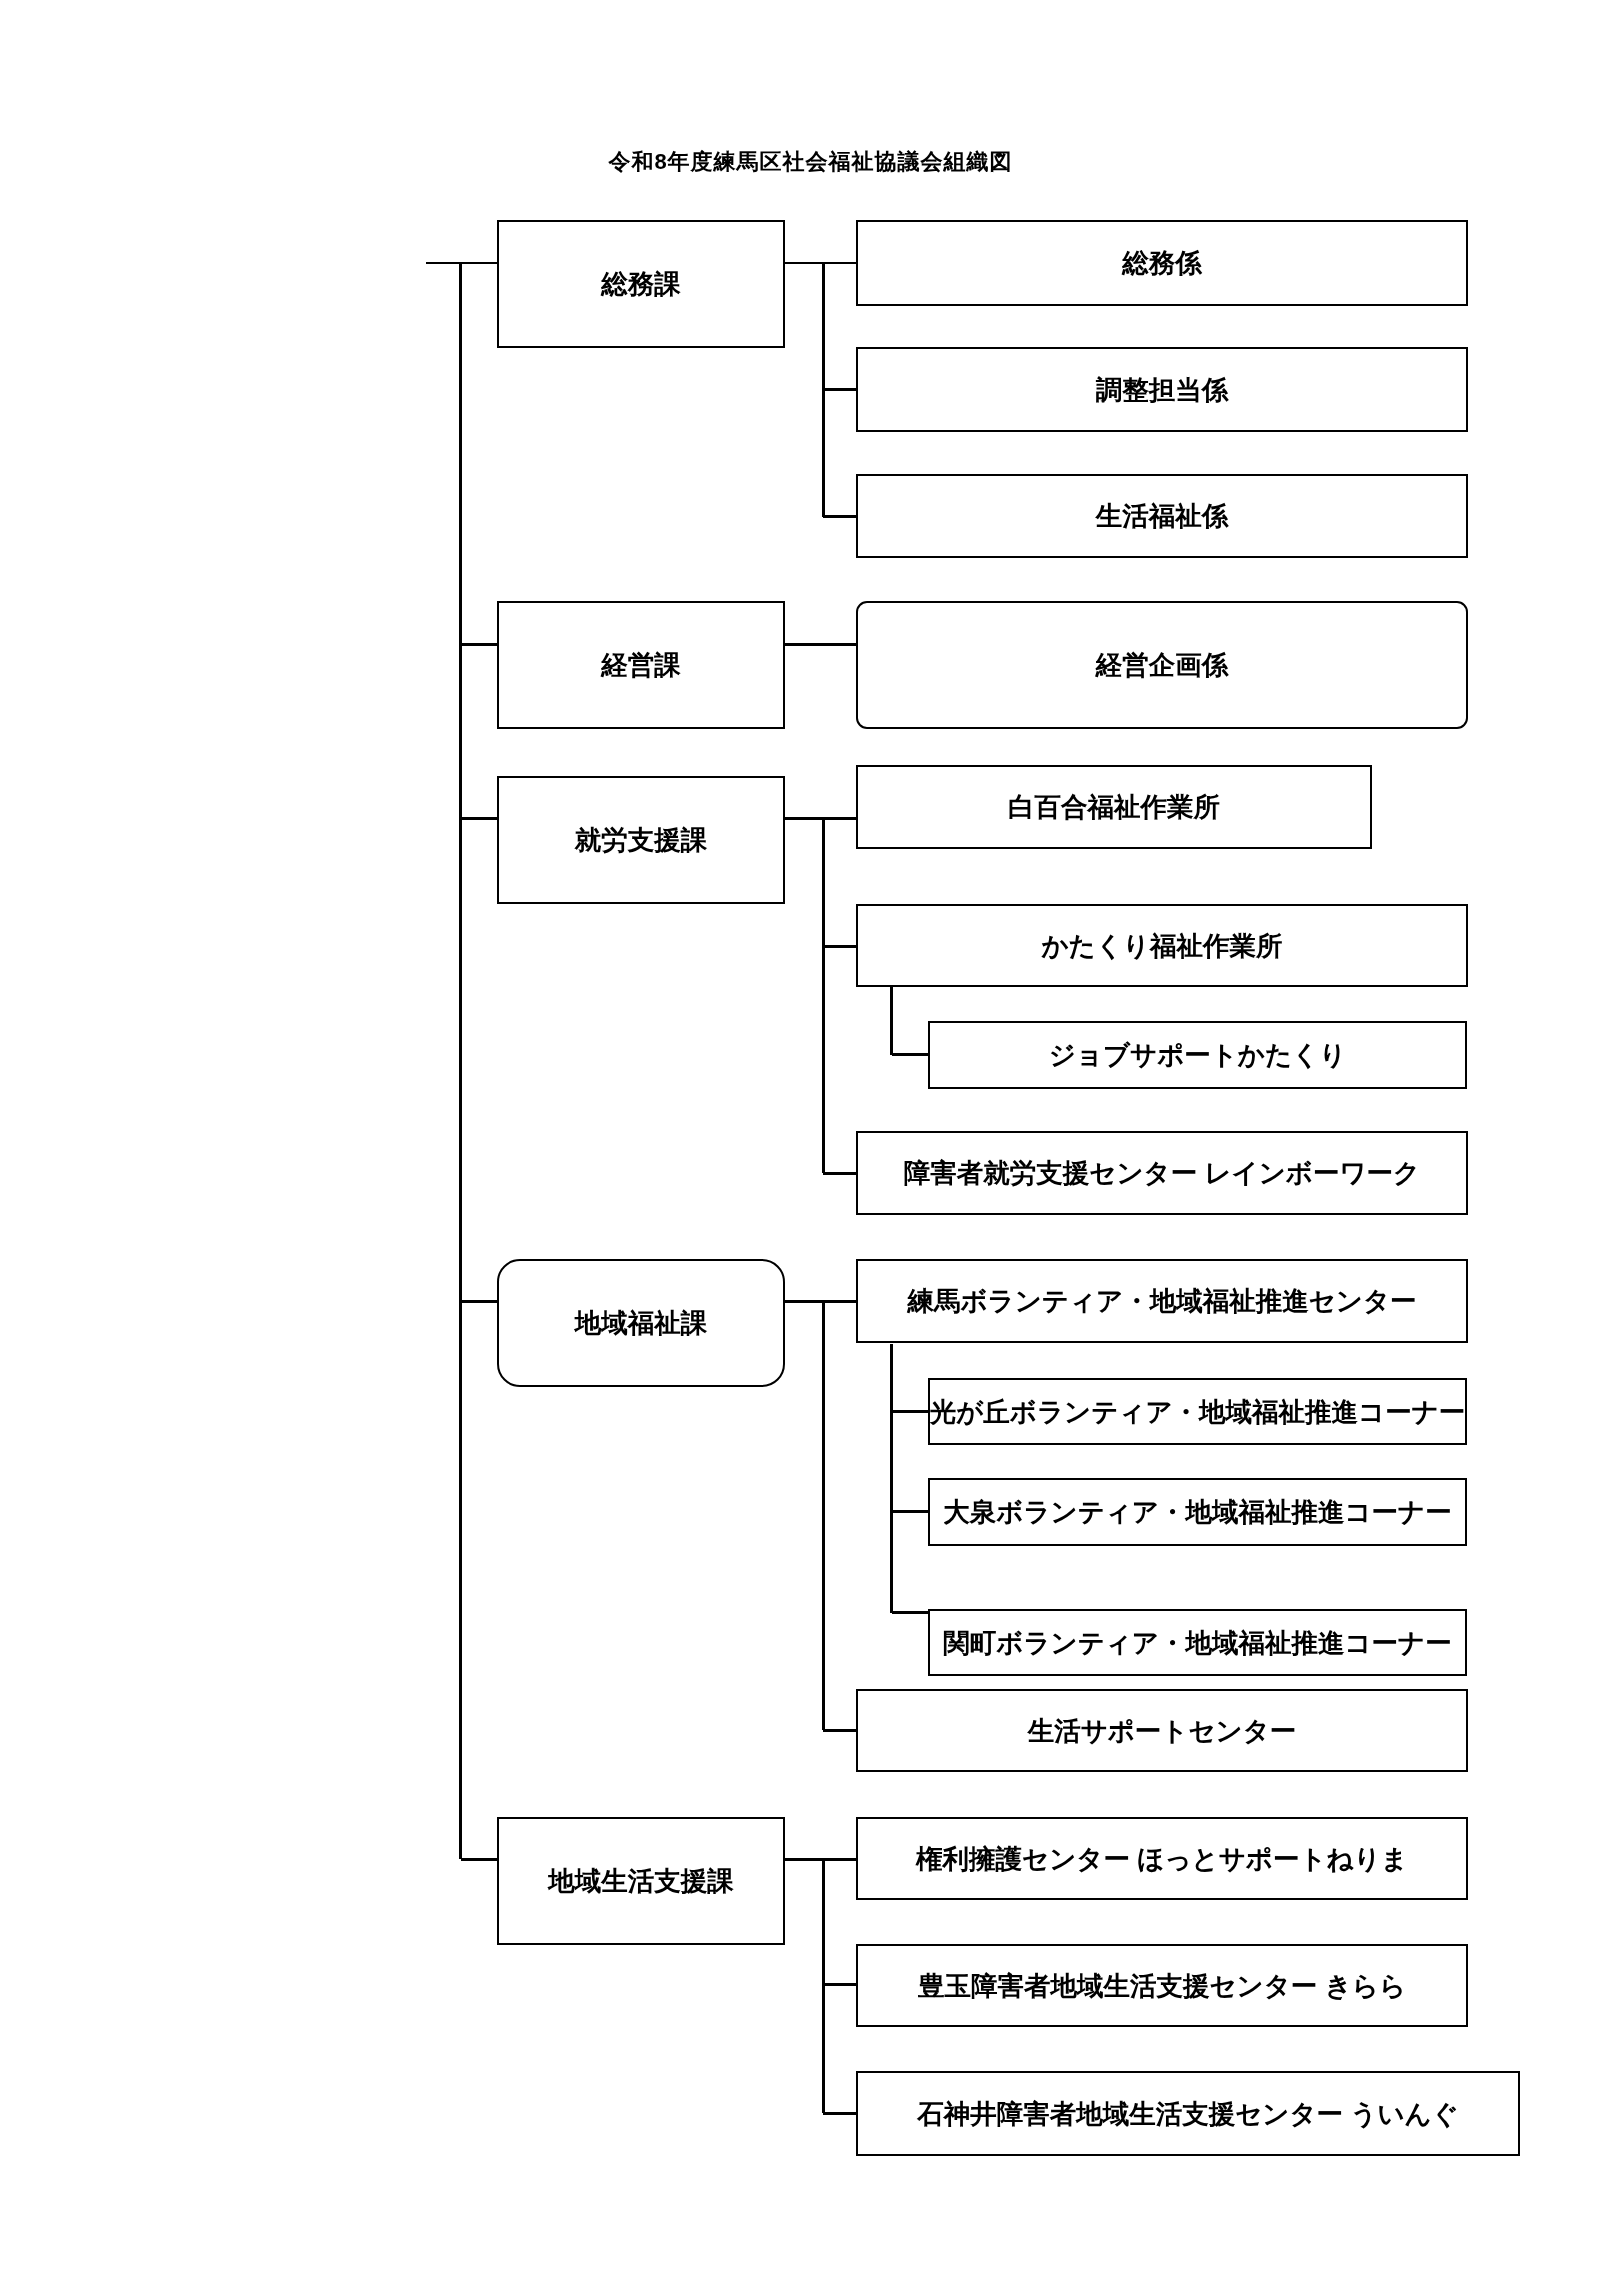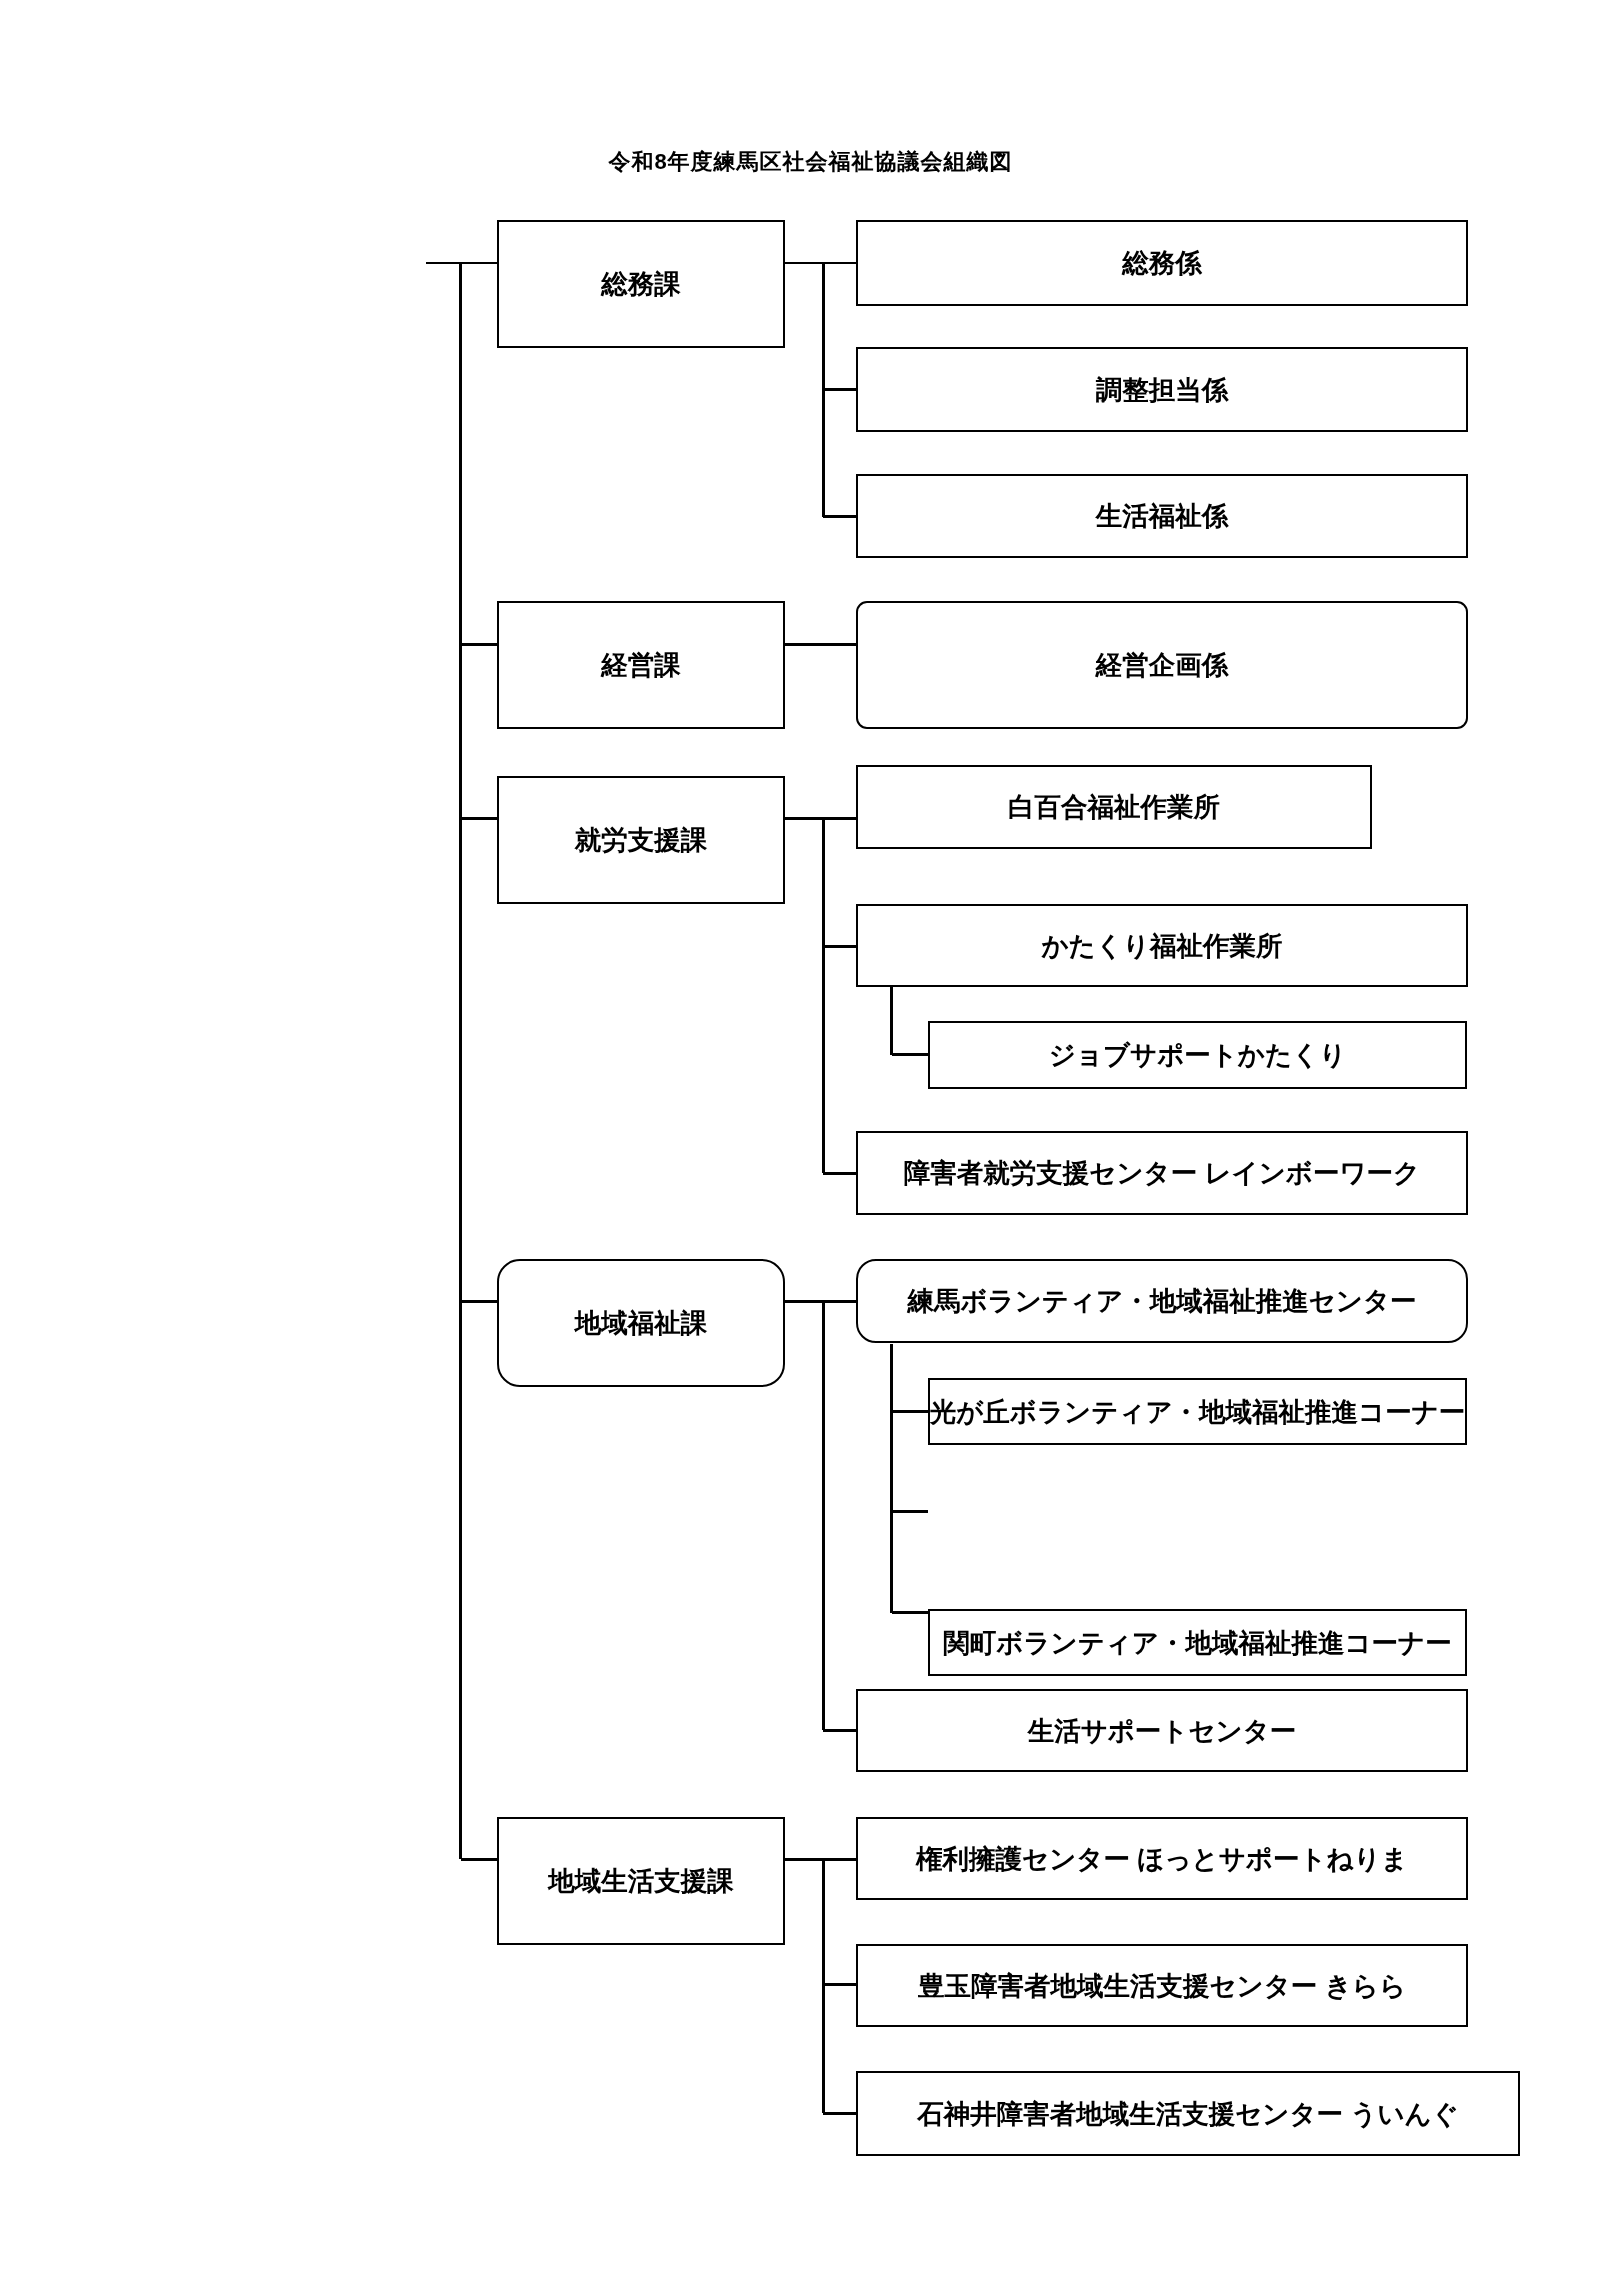--- a/index.html
+++ b/index.html
@@ -105,22 +105,23 @@
   <div class="node" style="left:856px; top:347px; width:612px; height:85px;">調整担当係</div>
   <div class="node" style="left:856px; top:474px; width:612px; height:84px;">生活福祉係</div>
 
   <div class="node" style="left:856px; top:601px; width:612px; height:128px;border-radius:11px;">経営企画係</div>
 
   <div class="node" style="left:856px; top:765px; width:516px; height:84px;">白百合福祉作業所</div>
   <div class="node" style="left:856px; top:904px; width:612px; height:83px;">かたくり福祉作業所</div>
   <div class="node" style="left:928px; top:1021px; width:539px; height:68px;">ジョブサポートかたくり</div>
   <div class="node" style="left:856px; top:1131px; width:612px; height:84px;">障害者就労支援センター レインボーワーク</div>
 
-  <div class="node" style="left:856px; top:1259px; width:612px; height:84px;border-radius:20px;">練馬ボランティア・地域福祉推進センター</div>
+  <div class="node" style="left:856px; top:1259px; width:612px; height:84px;">練馬ボランティア・地域福祉推進センター</div>
   <div class="node" style="left:928px; top:1378px; width:539px; height:67px;">光が丘ボランティア・地域福祉推進コーナー</div>
+  <div class="node" style="left:928px; top:1478px; width:539px; height:68px;">大泉ボランティア・地域福祉推進コーナー</div>
   <div class="node" style="left:928px; top:1579px; width:539px; height:67px;margin-top:30px;">関町ボランティア・地域福祉推進コーナー</div>
   <div class="node" style="left:856px; top:1689px; width:612px; height:83px;">生活サポートセンター</div>
 
   <div class="node" style="left:856px; top:1817px; width:612px; height:83px;">権利擁護センター ほっとサポートねりま</div>
   <div class="node" style="left:856px; top:1944px; width:612px; height:83px;">豊玉障害者地域生活支援センター きらら</div>
   <div class="node" style="left:856px; top:2071px; width:664px; height:85px;">石神井障害者地域生活支援センター ういんぐ</div>
 
 </div>
 
 

